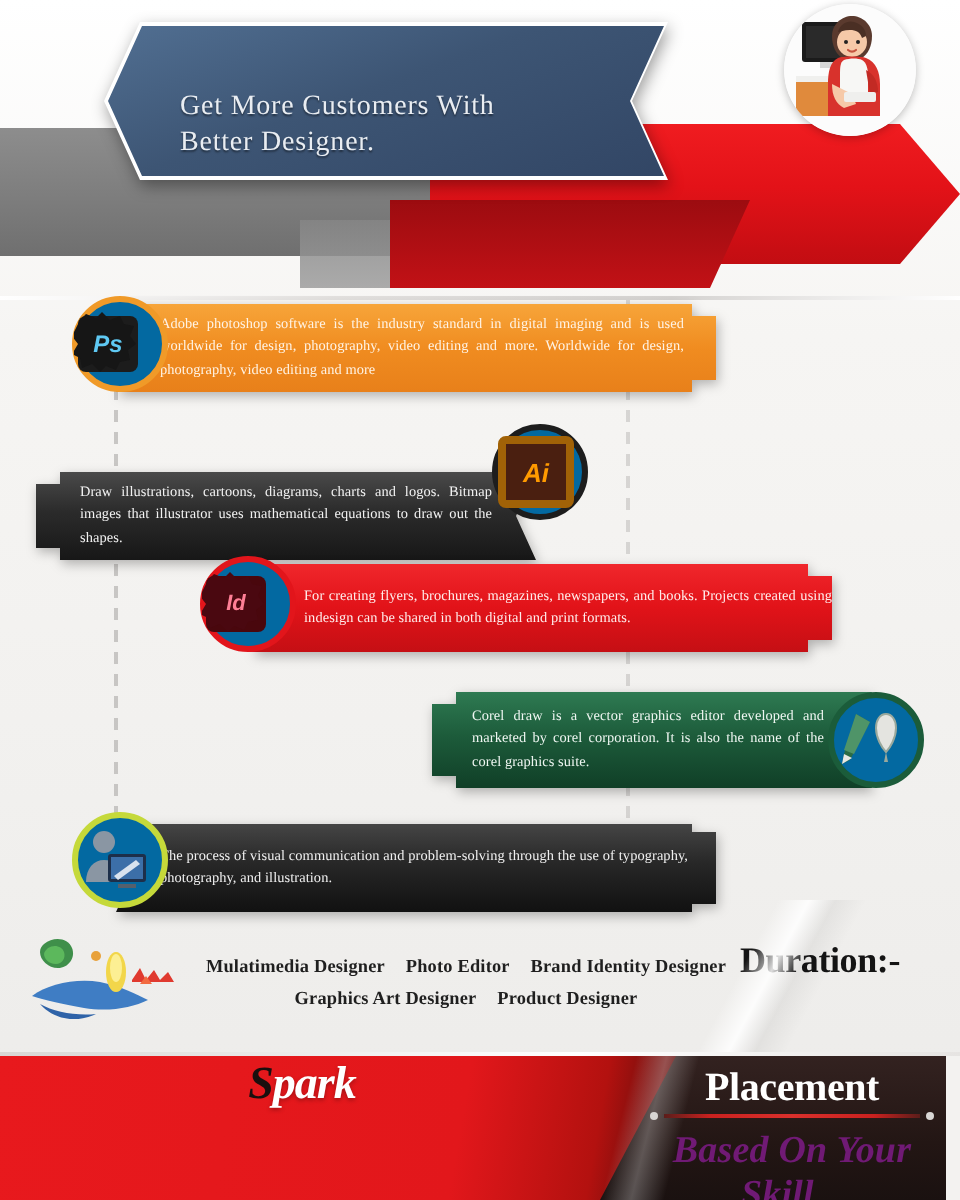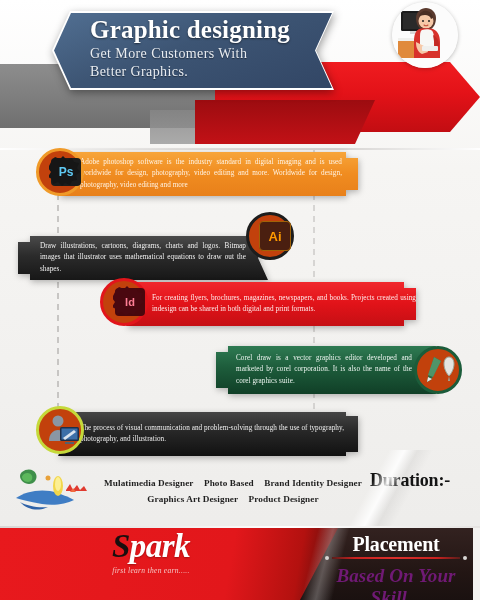--- a/index.html
+++ b/index.html
@@ -93,22 +93,22 @@
   }
   .ribbon-body{position:absolute;inset:0;}
   .ribbon-text{
     position:relative;z-index:3;
     font-family:"Liberation Serif", serif;
     font-size:7.2px;line-height:1.55;color:#ffffff;
     text-align:justify;letter-spacing:.05px;
   }
   .badge{
     position:absolute;top:0;width:48px;height:48px;border-radius:50%;
-    background:#c2410c;display:flex;align-items:center;justify-content:flex-end;
-    z-index:6;box-sizing:border-box;
+    background:#0369a1;display:flex;align-items:center;justify-content:flex-start;
+    z-index:6;box-sizing:border-box;font-style:italic;
   }
   .badge-inner{
     width:30px;height:28px;border-radius:4px;
     display:flex;align-items:center;justify-content:center;
     font-family:"Liberation Sans", sans-serif;font-weight:bold;font-size:13px;
     position:relative;
   }
   
   #row-ps{left:18px;top:148px;width:350px;height:56px;}
   #ps-ribbon{left:40px;top:4px;width:300px;}
@@ -121,21 +121,21 @@
   #ps-badge .badge-inner{background:#1c1c1c;color:#4fc3f7;}
   
   #row-ai{left:18px;top:212px;width:300px;height:56px;}
   #ai-ribbon{left:0px;top:4px;width:250px;margin-top:20px;}
   #ai-ribbon .ribbon-body{
     background:linear-gradient(180deg,#4a4a4a 0%,#2b2b2b 45%,#171717 100%);
     clip-path:polygon(0 6px,12px 6px,12px 0,250px 0,240px 22px,250px 44px,12px 44px,12px 38px,0 38px);
   }
   #ai-ribbon .ribbon-text{margin-left:22px;margin-right:22px;color:#f2f2f2;}
   #ai-badge{left:228px;border:3px solid #1d1d1d;}
-  #ai-badge .badge-inner{background:#4a1f10;color:#ff9a00;border:1px solid #a16207;}
+  #ai-badge .badge-inner{background:#4a1f10;color:#ff9a00;border:4px solid #a16207;}
   
   #row-id{left:96px;top:278px;width:330px;height:56px;}
   #id-ribbon{left:30px;top:4px;width:290px;}
   #id-ribbon .ribbon-body{
     background:linear-gradient(180deg,#f0272c 0%,#e21319 48%,#c50f14 100%);
     clip-path:polygon(0 0,278px 0,278px 6px,290px 6px,290px 38px,278px 38px,278px 44px,0 44px,10px 22px);
   }
   #id-ribbon .ribbon-text{margin-left:26px;color:#ffeceb;}
   #id-badge{left:4px;border:3px solid #e2151b;}
   #id-badge .badge-inner{background:#49070d;color:#ff708a;}
@@ -187,21 +187,21 @@
     background:linear-gradient(180deg,#332220 0%,#231614 60%,#1a1110 100%);
     clip-path:polygon(38px 0,180px 0,180px 72px,0 72px);
   }
   .footer-gloss{
     position:absolute;left:270px;top:0;width:120px;height:72px;
     background:linear-gradient(104deg,rgba(255,255,255,0) 35%,rgba(255,255,255,.28) 46%,rgba(255,255,255,0) 58%);
   }
   .brand{position:absolute;left:26px;top:2px;width:250px;text-align:center;}
   .brand-name{
     font-family:"Liberation Serif", serif;font-style:italic;font-weight:bold;
-    font-size:33px;line-height:1;letter-spacing:-.5px;
+    font-size:23px;line-height:1;letter-spacing:-.5px;
   }
   .brand-name .cap{color:#1a0f0e;}
   .brand-name .rest{color:#ffffff;text-shadow:0 1px 2px rgba(0,0,0,.3);}
   .brand-sub{
     font-family:"Liberation Sans", sans-serif;font-weight:bold;font-size:16px;
     letter-spacing:.2px;margin-top:1px;line-height:1;
   }
   .brand-sub .cap{color:#130b0a;}
   .brand-sub .rest{color:#ffffff;}
   .brand-tag{
@@ -244,24 +244,23 @@
 
   <div class="hdr">
     <div class="gray-band"></div>
     <div class="gray-shadow"></div>
     <div class="red-band"></div>
     <div class="red-band-shadow"></div>
 
     <div class="banner-wrap">
       <div class="banner-outline"></div>
       <div class="banner-fill"></div>
-      <div class="banner-title">Graphic designing</div>
       <div class="banner-sub">
         <div>Get More Customers With</div>
-        <div>Better Graphics.</div>
+        <div>Better Designer.</div>
       </div>
     </div>
 
     <div class="avatar">
       <svg width="66" height="66" viewBox="0 0 66 66">
         <circle cx="33" cy="33" r="33" fill="#fcfcfc"></circle>
         <rect x="9" y="9" width="28" height="20" rx="1.5" fill="#1b1b1b"></rect>
         <rect x="11" y="11" width="24" height="16" fill="#2a2a2a"></rect>
         <rect x="18" y="29" width="9" height="3" fill="#d8d8d8"></rect>
         <rect x="6" y="38" width="26" height="18" fill="#e08a3c"></rect>
@@ -370,21 +369,21 @@
       <ellipse cx="44" cy="22" rx="3" ry="7" fill="#fcef93"></ellipse>
       <path d="M52 28l4-6 3 6 4-5 3 5 4-4 3 5H52z" fill="#e03a2f"></path>
       <path d="M56 30l3-4 3 4z" fill="#f26a40"></path>
       <circle cx="34" cy="16" r="2.5" fill="#e8a13a"></circle>
     </svg>
   </div>
 
   <div class="careers">
     <div>
       <span>Mulatimedia Designer</span>
-      <span>Photo Based</span>
+      <span>Photo Editor</span>
       <span>Brand Identity Designer</span>
     </div>
     <div>
       <span>Graphics Art Designer</span>
       <span>Product Designer</span>
     </div>
   </div>
 
   <div class="duration">Duration:-</div>
   <div class="sweep"></div>
@@ -392,21 +391,20 @@
   <div class="footer-edge"></div>
   <div class="footer">
     <div class="footer-red"></div>
     <div class="footer-dark"></div>
     <div class="footer-gloss"></div>
 
     <div class="brand">
       <div class="brand-name">
         <span class="cap">S</span><span class="rest">park</span>
       </div>
-      <div class="brand-tag">first learn then earn.....</div>
     </div>
 
     <div class="place">
       <div class="place-title">Placement</div>
       <div class="place-rule"></div>
       <div class="place-sub">Based On Your Skill...</div>
     </div>
   </div>
   <div class="right-white"></div>
 </div>

